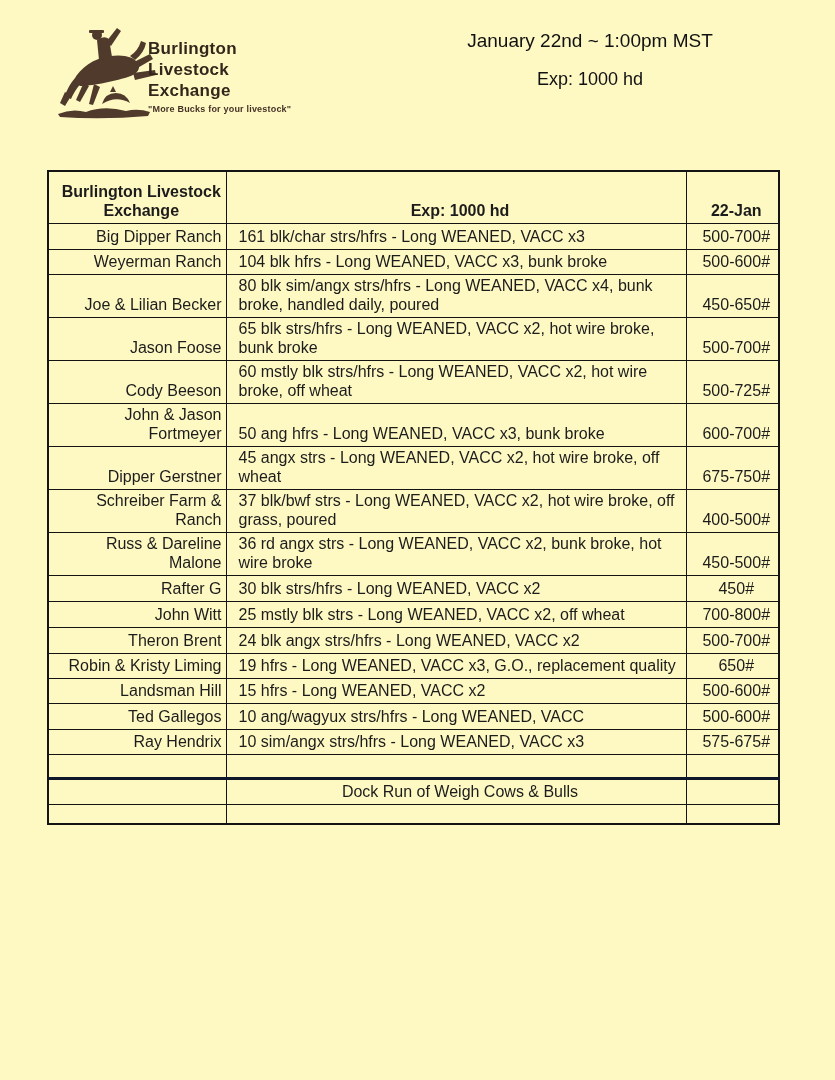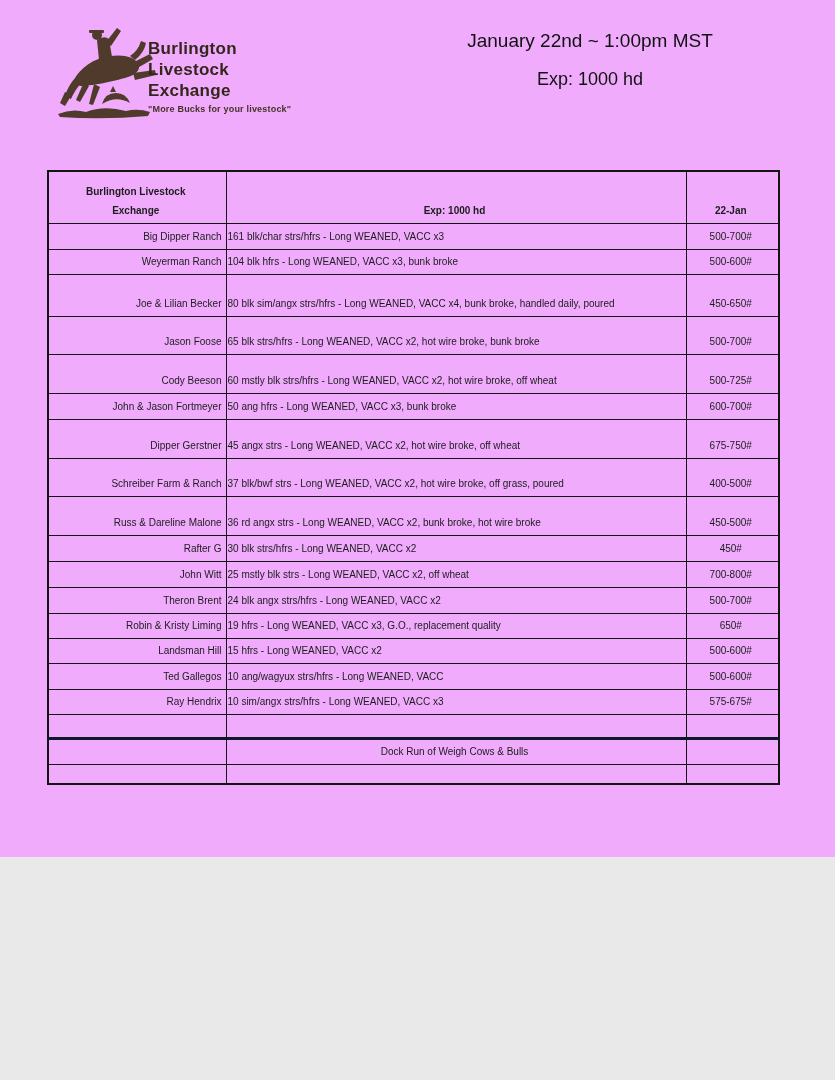--- a/index.html
+++ b/index.html
@@ -1,39 +1,39 @@
 <!DOCTYPE html>
 <html><head>
 <meta charset="utf-8">
 <style>
   html,body { margin:0; padding:0; background:#e9e9e9; }
   .page {
-    position:relative; width:835px; height:857px; margin:0 auto;
-    background:#f0abfc; overflow:hidden;
+    position:relative; width:835px; height:1080px; margin:0 auto;
+    background:#fef9c3; overflow:hidden;
     font-family:"Liberation Sans", sans-serif; color:#1c1c1c;
   }
   
   .logo-horse { position:absolute; left:50px; top:24px; width:118px; height:96px; }
   .logo-text { position:absolute; left:148px; top:38px; }
   .logo-line { font-weight:bold; font-size:17px; line-height:21px; color:#33261b; letter-spacing:.3px; }
   .logo-tagline { font-weight:bold; font-size:9px; color:#443225; margin-top:3px; letter-spacing:.2px; }
   .sale-info { position:absolute; left:400px; top:30px; width:380px; text-align:center; }
   .sale-datetime { font-size:19px; color:#111; }
   .sale-exp { font-size:18px; color:#111; margin-top:17px; }
   
   table.sheet {
     position:absolute; left:47px; top:170px; width:731px;
     border-collapse:collapse; table-layout:fixed;
     border:2px solid #141414;
   }
   table.sheet th, table.sheet td {
     border:1.5px solid #141414;
     vertical-align:bottom;
-    padding:1px 4px 3px 1px;
-    font-size:10px; line-height:19px;
+    padding:1px 4px 3px 12px;
+    font-size:16px; line-height:19px;
     overflow:hidden; white-space:normal;
   }
   thead tr { height:52px; }
   thead th { font-weight:bold; font-size:15px; border-bottom:2px solid #141414; }
   th.h-exchange { vertical-align:middle; text-align:center; line-height:20px; }
   th.h-exp { text-align:center; }
   th.h-date { text-align:center; }
   td.c-name { font-size:15px; text-align:right; }
   td.c-desc { text-align:left;margin-top:19px; }
   td.c-weight { text-align:center;margin-left:20px; }

